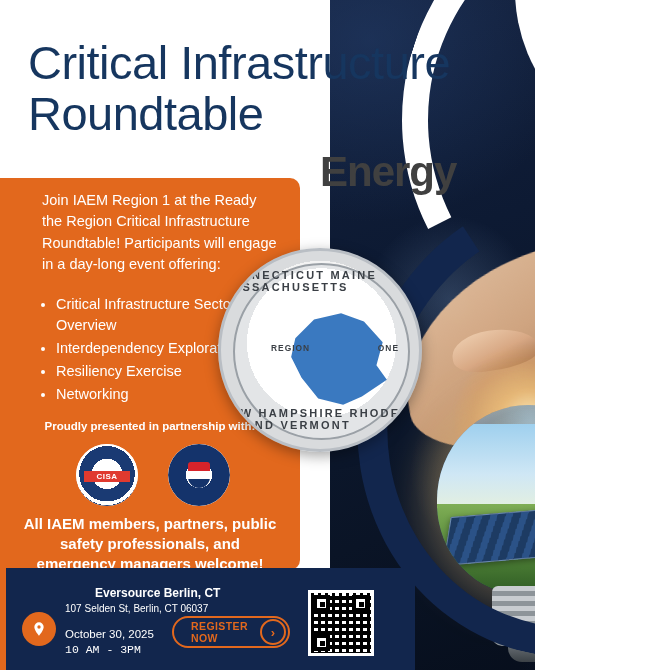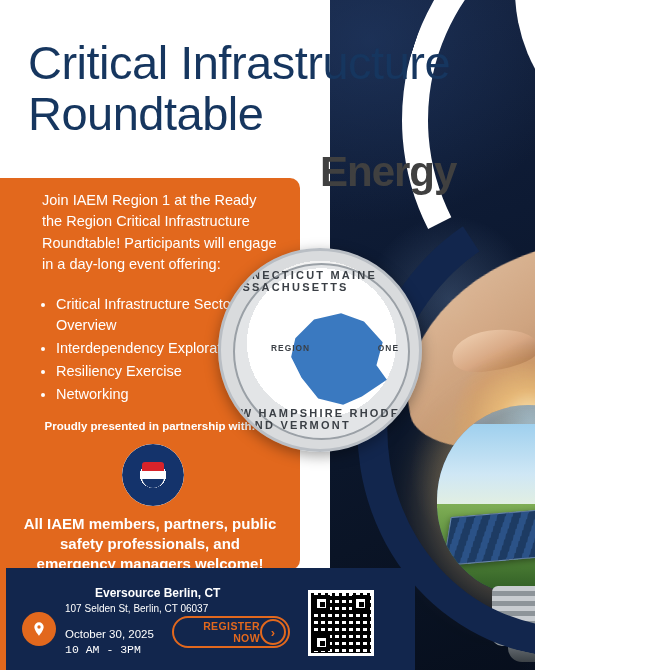--- a/index.html
+++ b/index.html
@@ -340,21 +340,21 @@
     left: 172px; bottom: 22px;
     width: 118px; height: 32px;
     border: 2px solid #e2681d;
     border-radius: 16px;
     display: flex; align-items: center;
     color: #e2681d; font-size: 10.5px; font-weight: bold;
     letter-spacing: .4px;
     background: transparent;
     cursor: pointer;
   }
-  .register span.lbl { flex: 1; text-align: right; padding-left: 4px; }
+  .register span.lbl { flex: 1; text-align: left; padding-left: 17px; }
   .register .arrow {
     width: 26px; height: 26px; margin-right: 2px;
     border-radius: 50%; border: 2px solid #e2681d;
     display:flex; align-items:center; justify-content:center;
     font-size: 13px; line-height: 1;
   }
   .qr {
     position: absolute;
     left: 308px; bottom: 14px;
     width: 66px; height: 66px;
@@ -410,20 +410,25 @@
   <div class="panel-text">Join IAEM Region 1 at the Ready the Region Critical Infrastructure Roundtable! Participants will engage in a day-long event offering:</div>
   <ul class="panel-list">
     <li>Critical Infrastructure Sector Overview</li>
     <li>Interdependency Exploration</li>
     <li>Resiliency Exercise</li>
     <li>Networking</li>
   </ul>
   <div class="partners-label">Proudly presented in partnership with:</div>
 
   <div class="logos">
+    <div class="logo-circle">
+      <div class="cisa-inner">
+        <div class="cisa-bar">CISA</div>
+      </div>
+    </div>
     <div class="logo-circle">
       <div class="ct-inner">
         <div class="ct-shield"></div>
       </div>
     </div>
   </div>
 
   <div class="welcome-text">All IAEM members, partners, public safety professionals, and emergency managers welcome!</div>
 
   <div class="seal">

